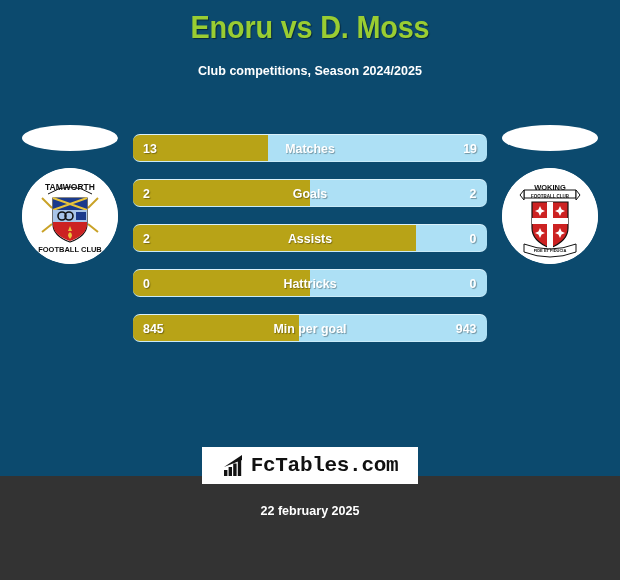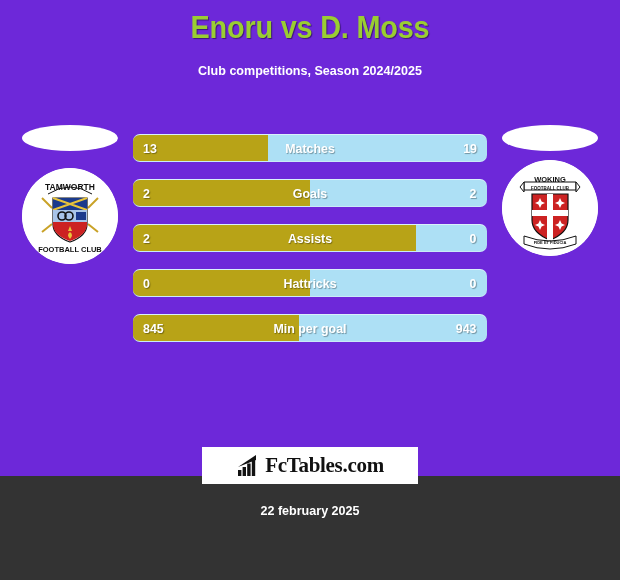--- a/index.html
+++ b/index.html
@@ -9,21 +9,21 @@
     height: 580px;
     background: #333333;
     font-family: "Liberation Sans", sans-serif;
     overflow: hidden;
   }
 
   .page {
     position: relative;
     width: 620px;
     height: 476px;
-    background: #6d28d9;
+    background: #0c4a6e;
   }
 
   
   .title {
     position: absolute;
     top: 10px;
     left: 0;
     width: 620px;
     text-align: center;
     font-size: 31px;
@@ -50,21 +50,21 @@
   
   .badge {
     position: absolute;
     width: 96px;
     height: 96px;
     border-radius: 50%;
     background: #ffffff;
     overflow: hidden;
   }
   .badge-left  { left: 22px;  top: 168px; }
-  .badge-right { right: 22px; top: 160px; text-align: center; }
+  .badge-right { right: 22px; top: 168px; text-align: center; }
 
   .badge-ellipse {
     position: absolute;
     width: 96px;
     height: 26px;
     border-radius: 50%;
     background: #ffffff;
     top: 125px;
   }
   .ellipse-left  { left: 22px; }
@@ -131,21 +131,21 @@
     align-items: center;
     justify-content: center;
     gap: 5px;
   }
   .logo-icon { display: block; }
   .logo-text {
     font-size: 21px;
     font-weight: bold;
     color: #111111;
     letter-spacing: -0.3px;
-    font-family: Liberation Serif, serif;
+    font-family: Liberation Mono, monospace;
   }
 
   .date {
     position: absolute;
     top: 503px;
     left: 0;
     width: 620px;
     text-align: center;
     font-size: 13.5px;
     font-weight: bold;

